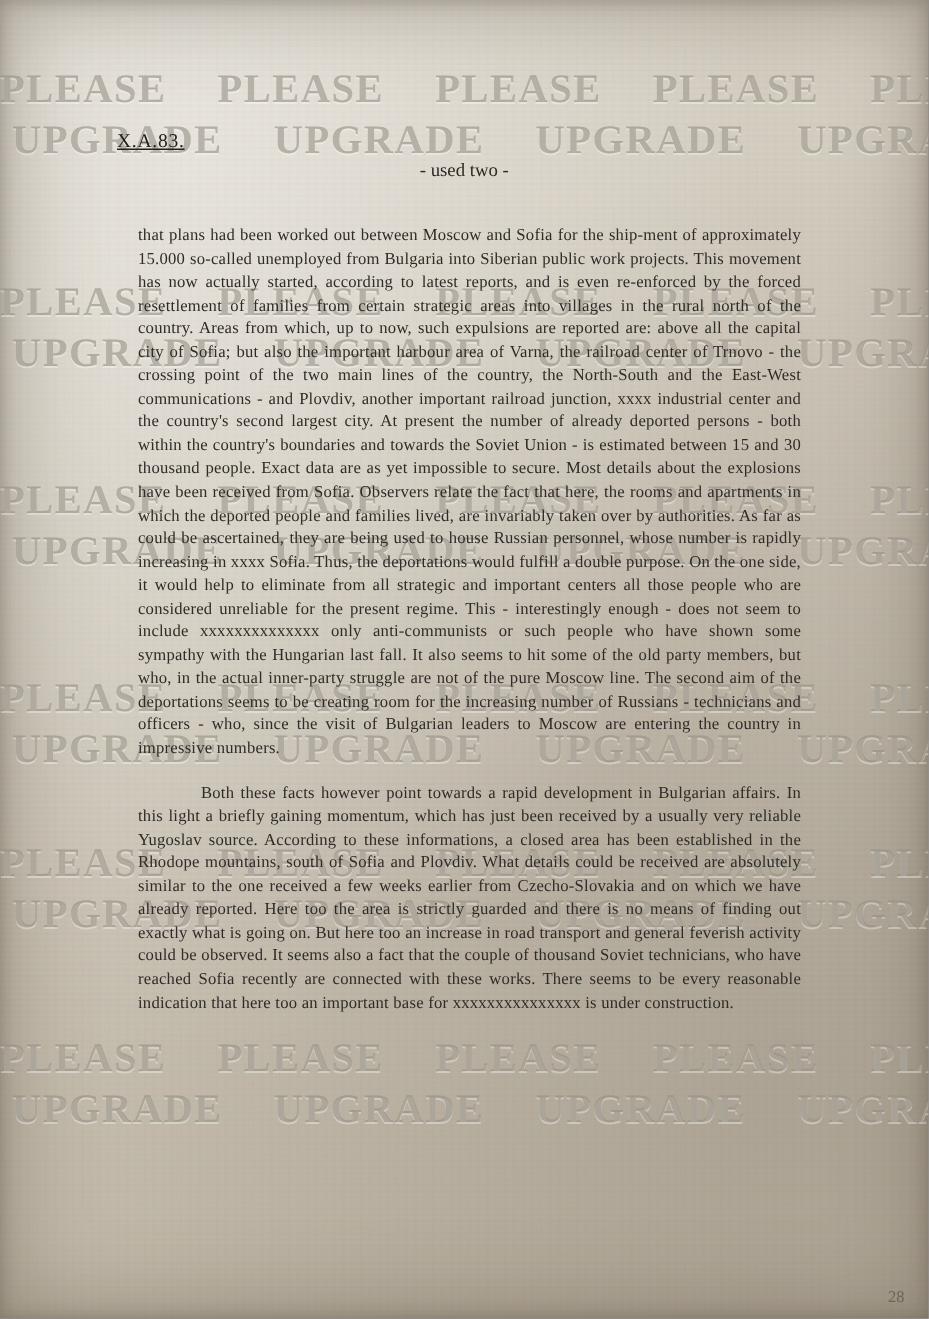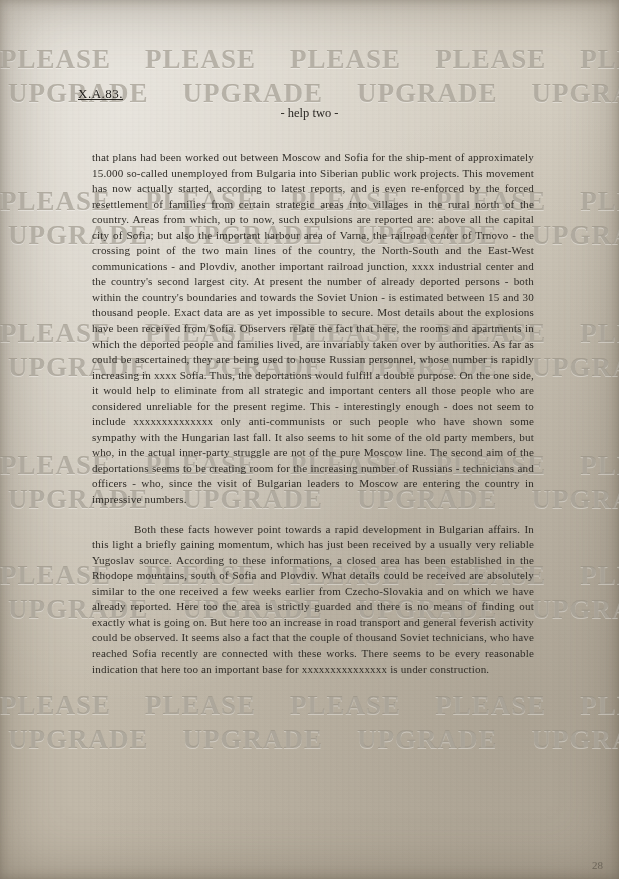--- a/index.html
+++ b/index.html
@@ -162,21 +162,21 @@
     <div class="wm-row" style="top:690px;">
       <span>PLEASE</span><span>PLEASE</span><span>PLEASE</span><span>PLEASE</span><span>PLEASE</span>
     </div>
     <div class="wm-row indent" style="top:724px;">
       <span>UPGRADE</span><span>UPGRADE</span><span>UPGRADE</span><span>UPGRADE</span>
     </div>
   </div>
 
   <div class="doc">
     <div class="docnum">X.A.83.</div>
-    <div class="pagehdr">- help two -</div>
+    <div class="pagehdr">- used two -</div>
     <div class="body">
       <p>that plans had been worked out between Moscow and Sofia for the ship-ment of approximately 15.000 so-called unemployed from Bulgaria into Siberian public work projects. This movement has now actually started, according to latest reports, and is even re-enforced by the forced resettlement of families from certain strategic areas into villages in the rural north of the country. Areas from which, up to now, such expulsions are reported are: above all the capital city of Sofia; but also the important harbour area of Varna, the railroad center of Trnovo - the crossing point of the two main lines of the country, the North-South and the East-West communications - and Plovdiv, another important railroad junction, xxxx industrial center and the country's second largest city. At present the number of already deported persons - both within the country's boundaries and towards the Soviet Union - is estimated between 15 and 30 thousand people. Exact data are as yet impossible to secure. Most details about the explosions have been received from Sofia. Observers relate the fact that here, the rooms and apartments in which the deported people and families lived, are invariably taken over by authorities. As far as could be ascertained, they are being used to house Russian personnel, whose number is rapidly increasing in xxxx Sofia. Thus, the deportations would fulfill a double purpose. On the one side, it would help to eliminate from all strategic and important centers all those people who are considered unreliable for the present regime. This - interestingly enough - does not seem to include xxxxxxxxxxxxxx only anti-communists or such people who have shown some sympathy with the Hungarian last fall. It also seems to hit some of the old party members, but who, in the actual inner-party struggle are not of the pure Moscow line. The second aim of the deportations seems to be creating room for the increasing number of Russians - technicians and officers - who, since the visit of Bulgarian leaders to Moscow are entering the country in impressive numbers.</p>
       <p class="indent">Both these facts however point towards a rapid development in Bulgarian affairs. In this light a briefly gaining momentum, which has just been received by a usually very reliable Yugoslav source. According to these informations, a closed area has been established in the Rhodope mountains, south of Sofia and Plovdiv. What details could be received are absolutely similar to the one received a few weeks earlier from Czecho-Slovakia and on which we have already reported. Here too the area is strictly guarded and there is no means of finding out exactly what is going on. But here too an increase in road transport and general feverish activity could be observed. It seems also a fact that the couple of thousand Soviet technicians, who have reached Sofia recently are connected with these works. There seems to be every reasonable indication that here too an important base for xxxxxxxxxxxxxxx is under construction.</p>
 
     </div>
   </div>
 
   <div class="edge-shade"></div>
   <div class="pagemark">28</div>
 </div>

